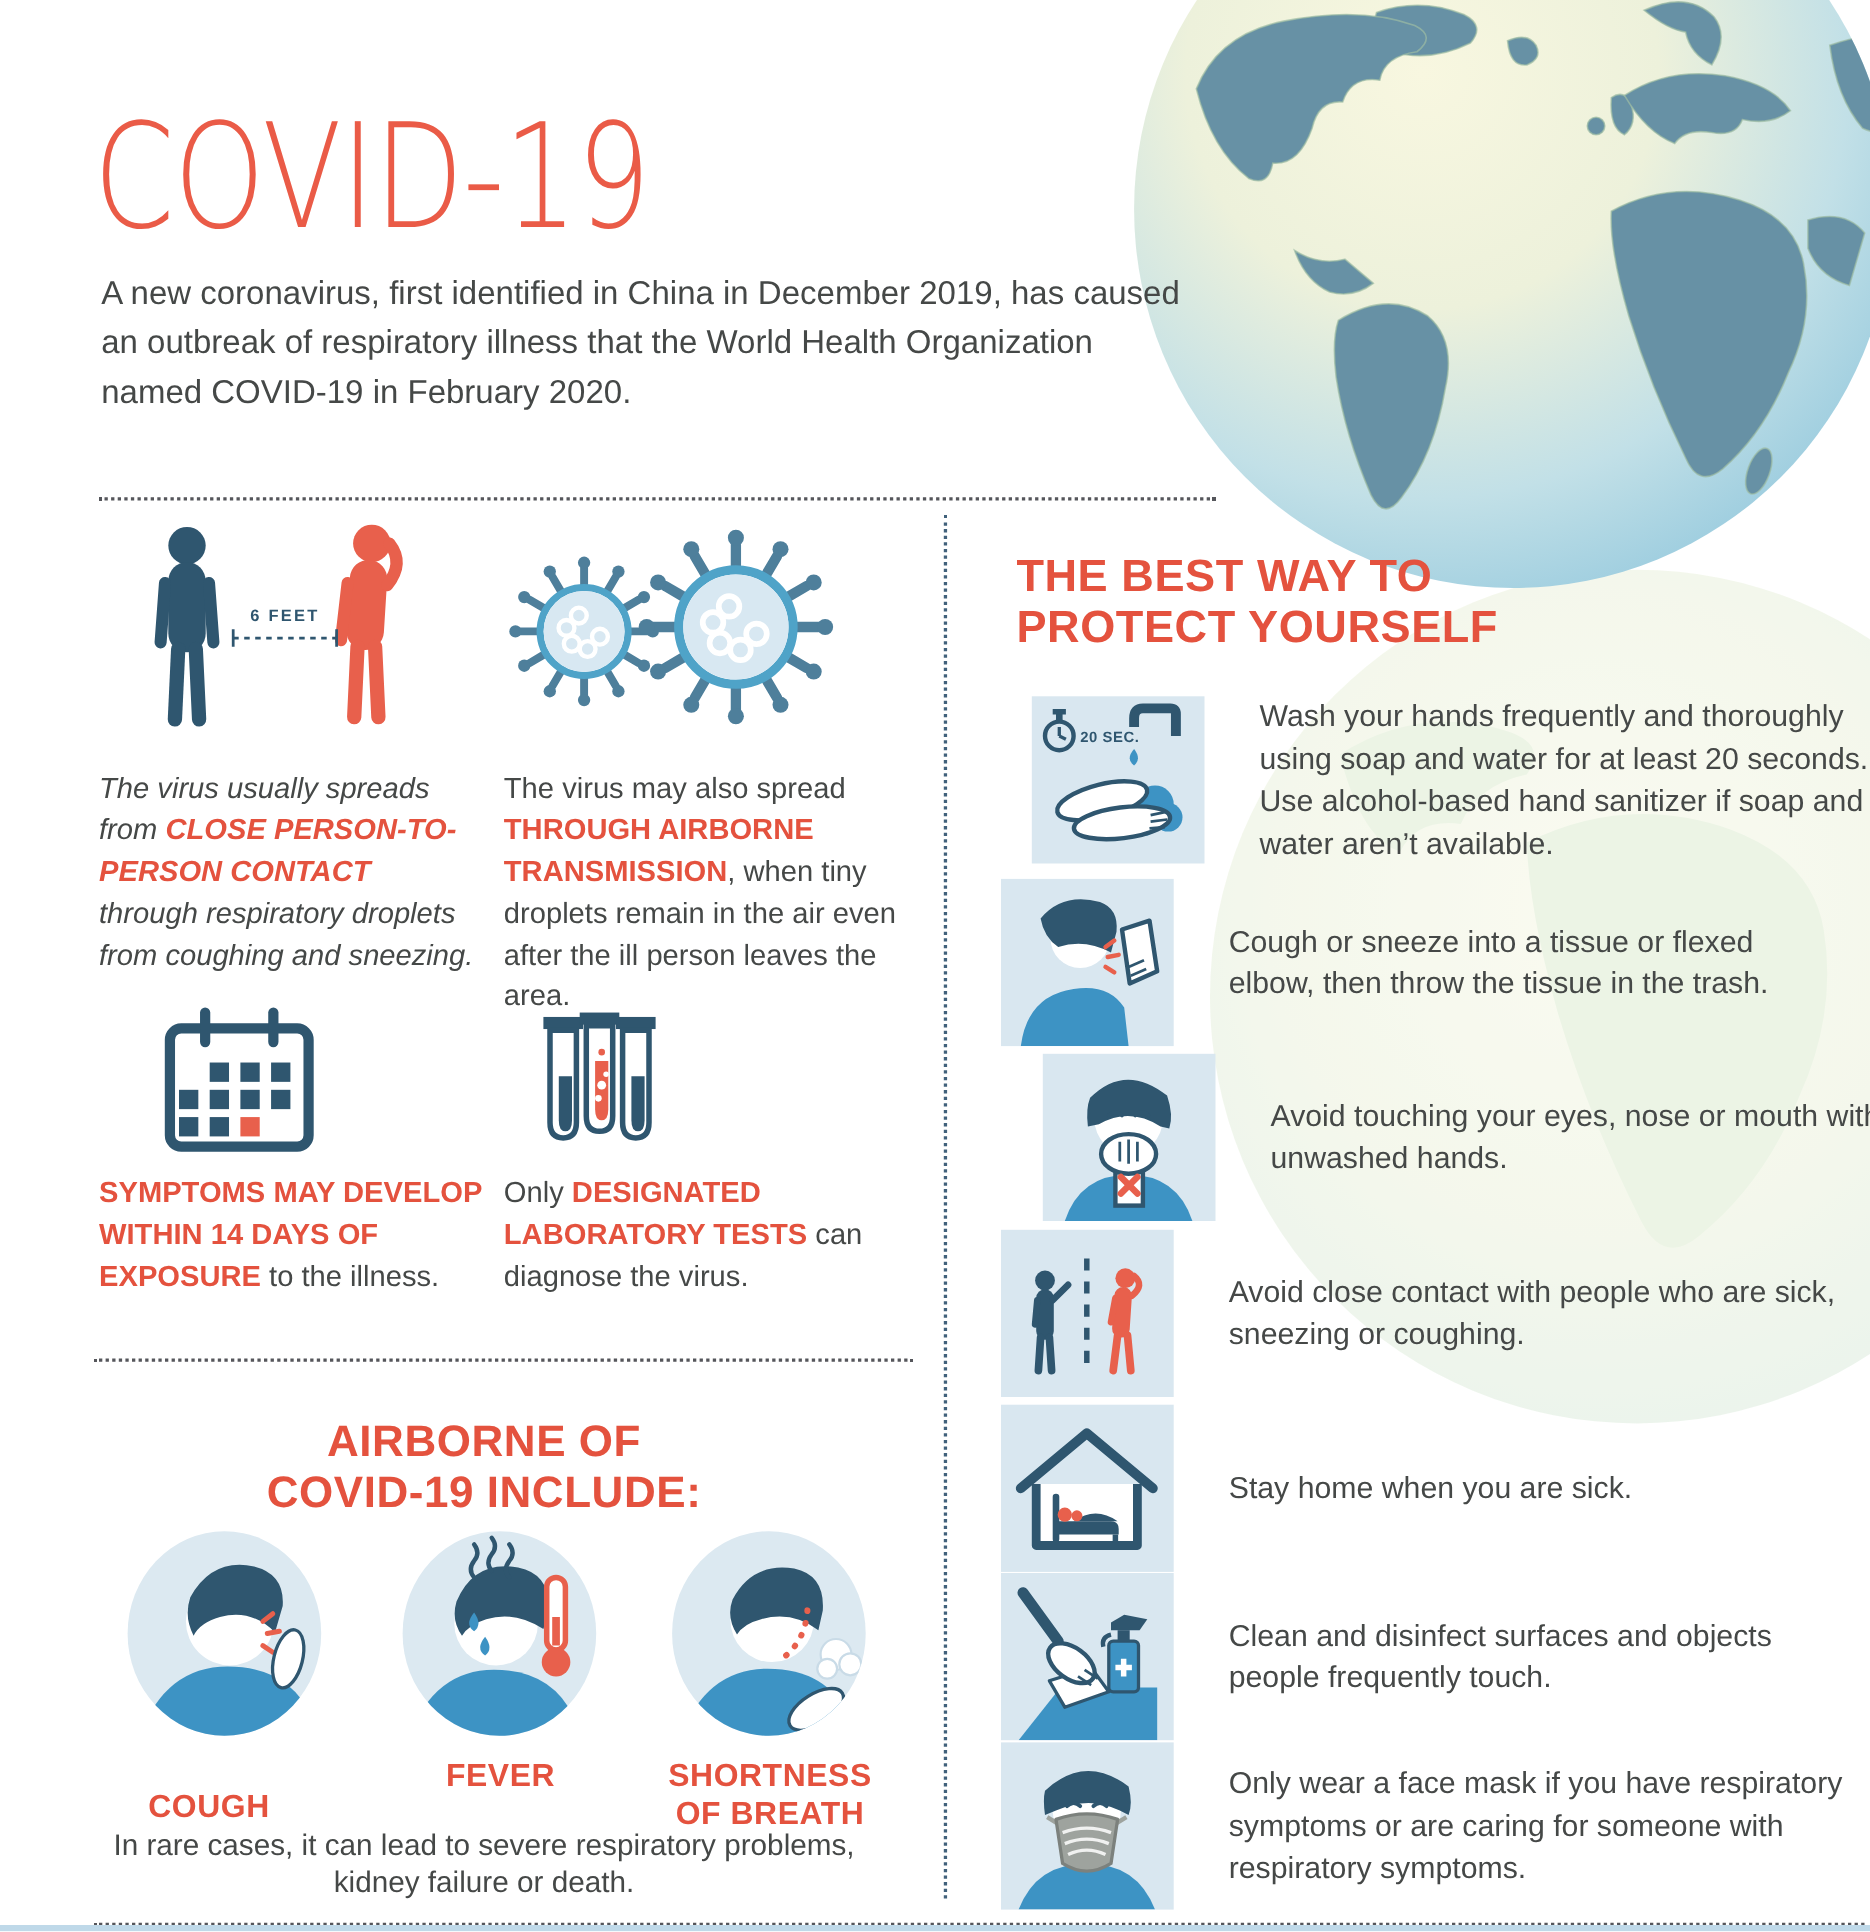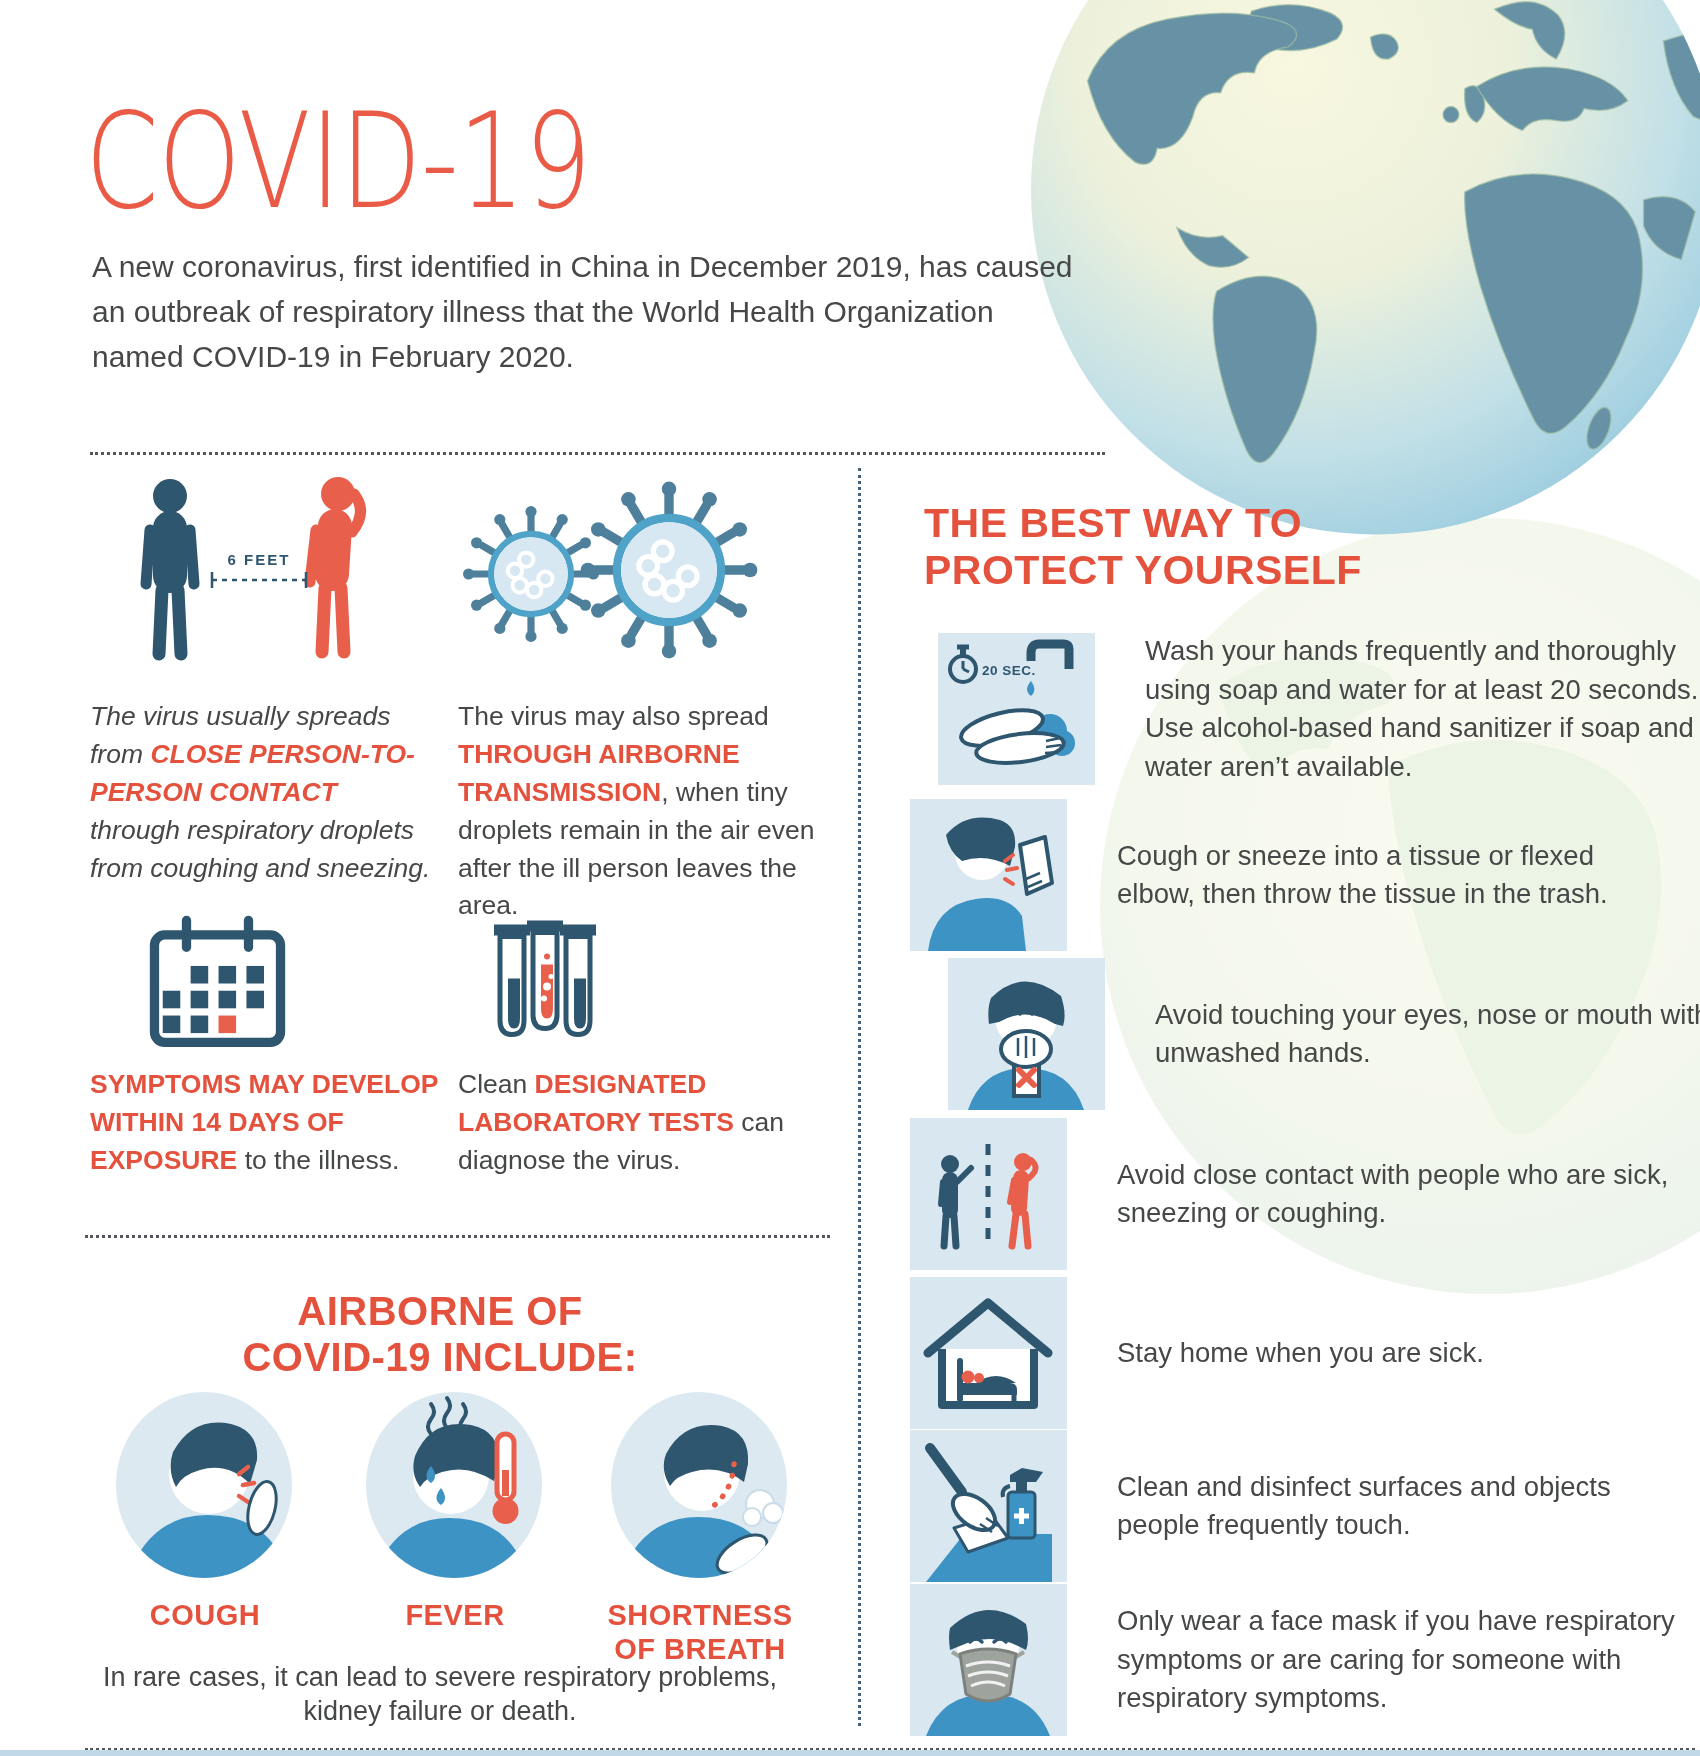--- a/index.html
+++ b/index.html
@@ -215,21 +215,21 @@
       <circle cx="77" cy="80" r="4" fill="#fff"></circle>
         <circle cx="81" cy="70" r="2.5" fill="#fff"></circle>
         <circle cx="74" cy="92" r="3" fill="#fff"></circle>
       <circle cx="77" cy="50" r="3" fill="#E8604C"></circle>
     </svg>
 
     <p class="tblock" style="left:90px;top:1066px;width:350px;">
       <span class="em">SYMPTOMS MAY DEVELOP WITHIN 14 DAYS OF EXPOSURE</span><span> to the illness.</span>
     </p>
     <p class="tblock" style="left:458px;top:1066px;width:360px;">
-      <span>Clean </span><span class="em">DESIGNATED LABORATORY TESTS</span><span> can diagnose the virus.</span>
+      <span>Only </span><span class="em">DESIGNATED LABORATORY TESTS</span><span> can diagnose the virus.</span>
     </p>
 
     <div class="hline" style="left:85px;top:1235px;width:745px;"></div>
 
     <div class="sym-heading">
       <div>AIRBORNE OF</div>
       <div>COVID-19 INCLUDE:</div>
     </div>
 
     <svg class="sym" style="left:97px;" viewBox="0 0 215 215">
@@ -290,21 +290,21 @@
         <path d="M142,86 q-2,30 -26,46" fill="none" stroke="#E8604C" stroke-width="5.5" stroke-linecap="round" stroke-dasharray="0.5 11"></path>
         <g fill="#fff" stroke="#C9DBE7" stroke-width="2">
           <circle cx="168" cy="126" r="14"></circle>
             <circle cx="181" cy="135" r="10"></circle>
             <circle cx="160" cy="139" r="9"></circle>
         </g>
         <ellipse cx="150" cy="176" rx="28" ry="14" transform="rotate(-32 150 176)" fill="#fff" stroke="#2F566F" stroke-width="3"></ellipse>
       </g>
     </svg>
 
-    <div class="sym-label" style="left:95px;width:220px;">COUGH</div>
+    <div class="sym-label" style="left:80px;width:220px;margin-top:28px;">COUGH</div>
     <div class="sym-label" style="left:345px;width:220px;text-align:center;">FEVER</div>
     <div class="sym-label" style="left:595px;width:210px;">SHORTNESS OF BREATH</div>
 
     <div class="sym-note">
       <div>In rare cases, it can lead to severe respiratory problems,</div>
       <div>kidney failure or death.</div>
     </div>
 
     <div class="protect-heading">
       <div>THE BEST WAY TO</div>

